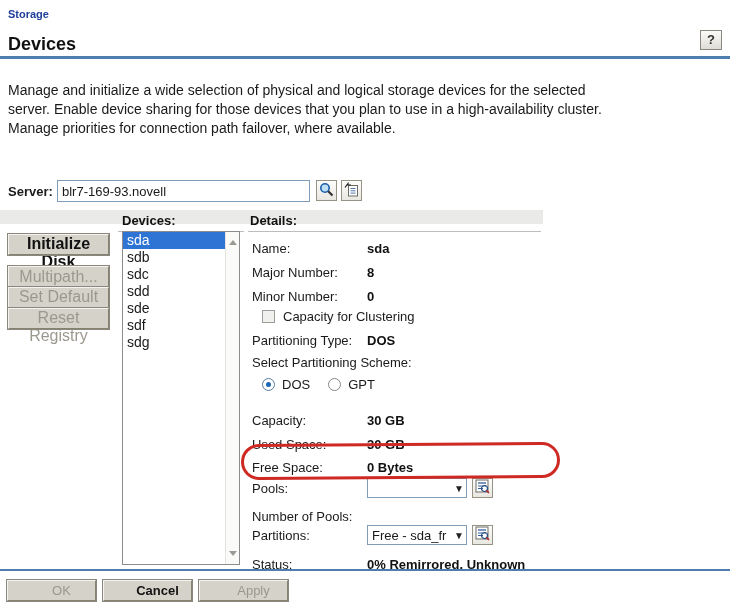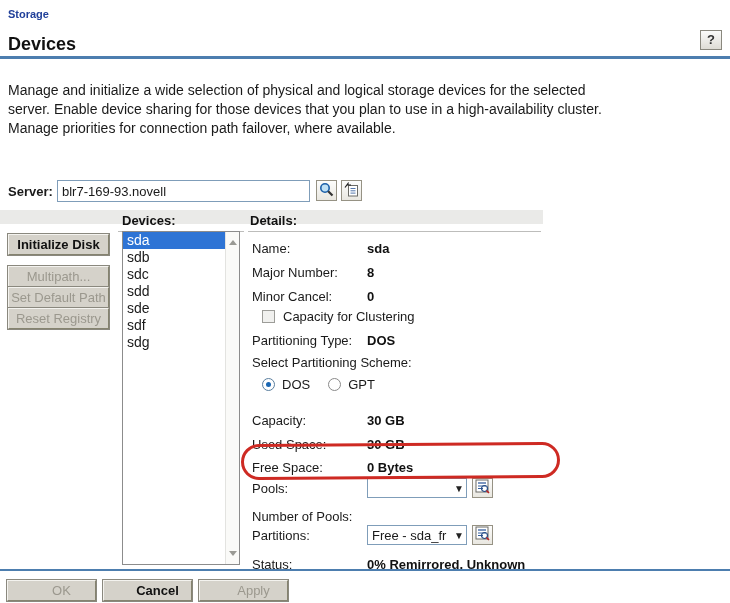--- a/index.html
+++ b/index.html
@@ -42,21 +42,21 @@
   .strip-label { font-size:13px; font-weight:bold; color:#111; position:absolute; top:3px; }
   .devices-header { left:122px; }
   .details-header { left:250px; }
   .strip-underline { position:absolute; height:1px; background:#BDBDBB; top:21px; }
   .ul-devices { left:118px; width:126px; }
   .ul-details { left:248px; width:293px; }
 
   
   .btn3d {
     position:absolute; left:8px; width:101px; height:21px; font-family:"Liberation Sans", sans-serif;
-    font-size:13px; text-align:center; background:#D5D2CA; cursor:pointer;
+    font-size:16px; text-align:center; background:#D5D2CA; cursor:pointer;
     border:1px solid; border-color:#F4F3EF #85836F #85836F #F4F3EF; outline:1px solid #8A887E; outline-offset:0;
   }
   .btn3d.enabled { color:#111; font-weight:bold; }
   .btn3d.disabled { color:#9B988E; cursor:default; }
 
   
   .listbox {
     left:122px; top:21px; width:118px; height:334px; background:#fff; border:1px solid #8C8C8C; overflow:hidden;
   }
   .list-item { height:17px; line-height:17px; font-size:14px; padding-left:4px; width:calc(100% - 14px); cursor:pointer; color:#1a1a1a; }
@@ -180,21 +180,21 @@
         <span class="dlabel">Name:</span>
         <span class="dvalue">sda</span>
       </div>
 
       <div class="drow" style="top:52px;">
         <span class="dlabel">Major Number:</span>
         <span class="dvalue">8</span>
       </div>
 
       <div class="drow" style="top:76px;">
-        <span class="dlabel">Minor Cancel:</span>
+        <span class="dlabel">Minor Number:</span>
         <span class="dvalue">0</span>
       </div>
 
       <div class="drow" style="top:96px;">
         <span class="checkbox"></span>
         <span class="ctl-label">Capacity for Clustering</span>
       </div>
 
       <div class="drow" style="top:120px;">
         <span class="dlabel">Partitioning Type:</span>

